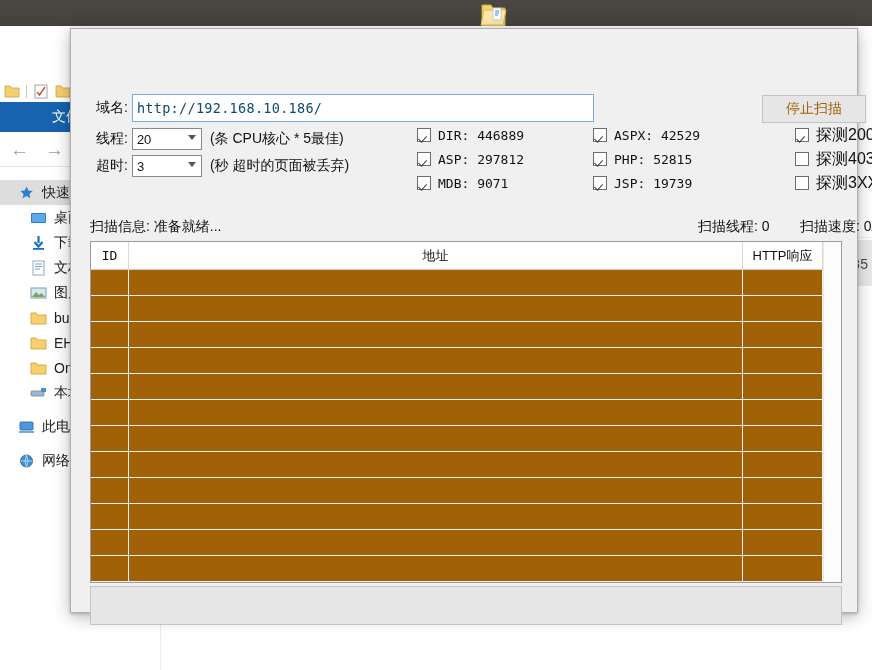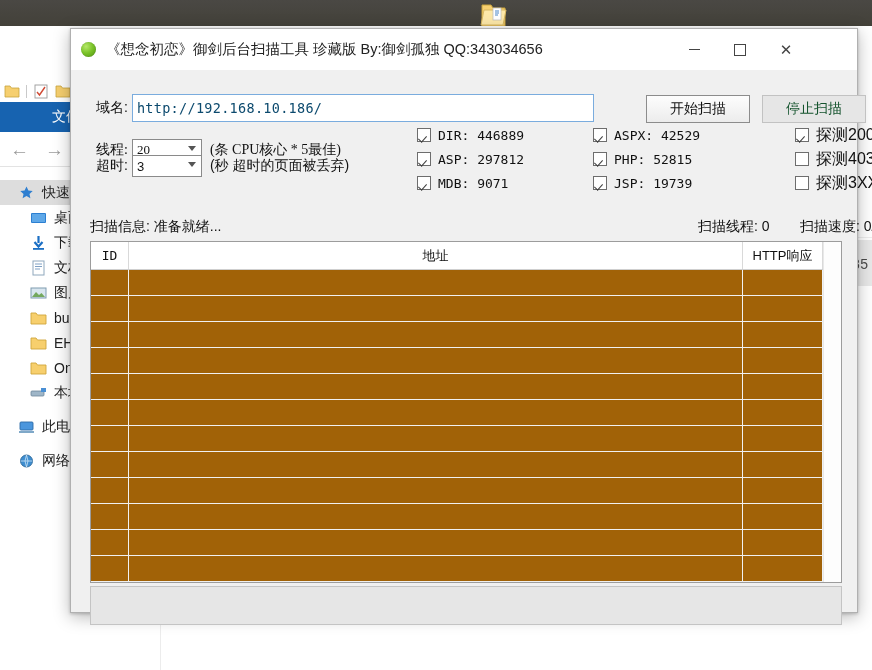--- a/index.html
+++ b/index.html
@@ -64,24 +64,24 @@
     margin-left:4px;width:462px;height:28px;box-sizing:border-box;
     border:1px solid #7aacde;background:#fff;font-size:13.5px;color:#0c4a6e;
     padding:2px 4px;outline:none;font-family:"DejaVu Sans Mono","Liberation Mono",monospace;
     letter-spacing:.3px;
   }
   #btn-start{position:absolute;left:550px;top:0px;width:102px;height:26px;
     background:linear-gradient(180deg,#fdfdfd,#ececec);border:1px solid #8c8c8c;
     font-size:14px;color:#111;display:flex;align-items:center;justify-content:center;cursor:pointer;}
   #btn-stop{position:absolute;left:666px;top:0px;width:102px;height:26px;
     background:#e6e6e6;border:1px solid #c2c2c2;
-    font-size:14px;color:#14532d;display:flex;align-items:center;justify-content:center;}
+    font-size:14px;color:#a16207;display:flex;align-items:center;justify-content:center;}
 
   .sel-row{position:absolute;left:24px;display:flex;align-items:center;}
-  #row-threads{top:69px;font-family:Liberation Serif, serif;}
+  #row-threads{top:58px;}
   #row-timeout{top:85px;}
   .combo{margin-left:4px;width:70px;height:22px;box-sizing:border-box;background:#fff;border:1px solid #8a8a8a;
     position:relative;display:flex;align-items:center;padding-left:4px;font-size:13px;color:#111;}
   .combo .arw{position:absolute;right:5px;top:6px;width:0;height:0;
     border-left:4px solid transparent;border-right:4px solid transparent;border-top:5px solid #555;}
   .hint{margin-left:8px;font-size:14px;color:#111;white-space:nowrap;}
 
   .cbgroup{position:absolute;}
   #cbg-ext{left:345px;top:55px;}
   #cbg-lang{left:521px;top:55px;}
@@ -270,40 +270,26 @@
   </div>
 
   <div id="bg-line-h"></div>
   <div id="bg-right-panel"></div>
   <div id="bg-right-text">85</div>
   <div id="bg-divider"></div>
 </div>
 
 <div id="app-window">
 
-  <div id="titlebar">
-    <div id="app-icon"></div>
-    <div id="app-title">《想念初恋》御剑后台扫描工具 珍藏版 By:御剑孤独 QQ:343034656</div>
-    <div class="wc" id="wc-min">
-        <span class="g"></span>
-      </div>
-    <div class="wc" id="wc-max">
-        <span class="g"></span>
-      </div>
-    <div class="wc" id="wc-close">
-        <span class="g">✕</span>
-      </div>
-  </div>
 
   <div id="client">
 
     <div id="row-domain">
       <span class="lbl">域名:</span>
       <input id="domain-input" type="text" value="http://192.168.10.186/" style="">
-      <div id="btn-start">开始扫描</div>
       <div id="btn-stop">停止扫描</div>
     </div>
 
     <div class="sel-row" id="row-threads">
       <span class="lbl">线程:</span>
       <div class="combo">
         <span>20</span>
         <span class="arw"></span>
       </div>
       <span class="hint">(条 CPU核心 * 5最佳)</span>

